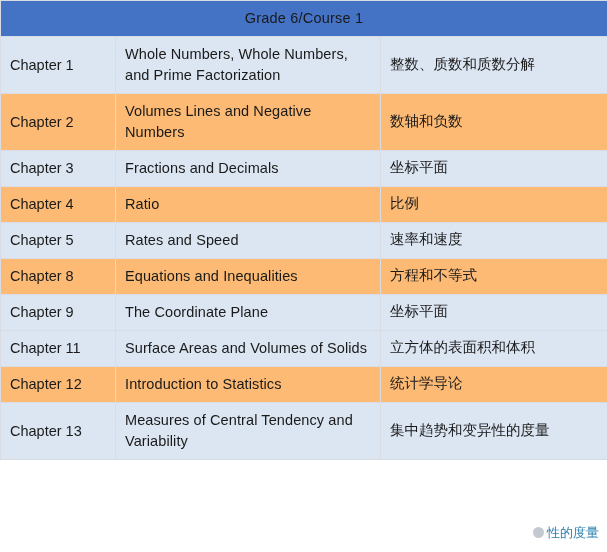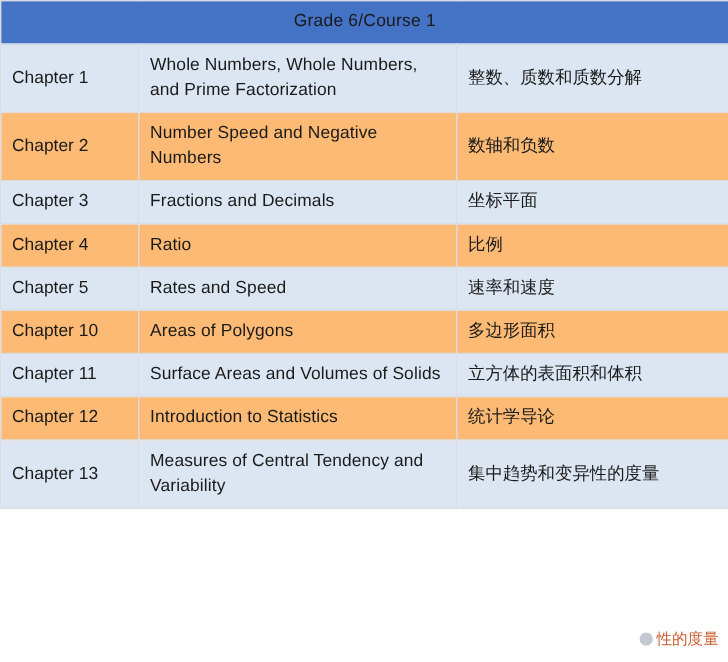--- a/index.html
+++ b/index.html
@@ -52,30 +52,30 @@
   tr.band-white td {
     background: #fdba74;
   }
   td.ch {
     white-space: nowrap;
   }
   td.en {
     letter-spacing: 0.1px;
   }
   td.zh {
-    font-family: Liberation Sans, sans-serif;
+    font-family: Liberation Mono, monospace;
     font-size: 14px;
   }
   .watermark {
     position: absolute;
     right: 8px;
     bottom: 10px;
     font-family: Liberation Sans, sans-serif;
     font-size: 13px;
-    color: #c2410c;
+    color: #0369a1;
     opacity: 0.85;
     pointer-events: none;
     white-space: nowrap;
   }
   .watermark .wm-icon {
     display: inline-block;
     width: 11px;
     height: 11px;
     border-radius: 50%;
     background: #b9c0c8;
@@ -98,42 +98,47 @@
         <td colspan="3">Grade 6/Course 1</td>
       </tr>
 
       <tr class="band-blue">
         <td class="ch">Chapter 1</td>
         <td class="en">Whole Numbers, Whole Numbers, and Prime Factorization</td>
         <td class="zh">整数、质数和质数分解</td>
       </tr>
       <tr class="band-white">
         <td class="ch">Chapter 2</td>
-        <td class="en">Number Speed and Negative Numbers</td>
+        <td class="en">Volumes Lines and Negative Numbers</td>
         <td class="zh">数轴和负数</td>
       </tr>
       <tr class="band-blue">
         <td class="ch">Chapter 3</td>
         <td class="en">Fractions and Decimals</td>
         <td class="zh">坐标平面</td>
       </tr>
       <tr class="band-white">
         <td class="ch">Chapter 4</td>
         <td class="en">Ratio</td>
         <td class="zh">比例</td>
       </tr>
       <tr class="band-blue">
         <td class="ch">Chapter 5</td>
         <td class="en">Rates and Speed</td>
         <td class="zh">速率和速度</td>
       </tr>
       <tr class="band-white">
-        <td class="ch">Chapter 10</td>
-        <td class="en">Areas of Polygons</td>
-        <td class="zh">多边形面积</td>
+        <td class="ch">Chapter 8</td>
+        <td class="en">Equations and Inequalities</td>
+        <td class="zh">方程和不等式</td>
+      </tr>
+      <tr class="band-blue">
+        <td class="ch">Chapter 9</td>
+        <td class="en">The Coordinate Plane</td>
+        <td class="zh">坐标平面</td>
       </tr>
       <tr class="band-blue">
         <td class="ch">Chapter 11</td>
         <td class="en">Surface Areas and Volumes of Solids</td>
         <td class="zh">立方体的表面积和体积</td>
       </tr>
       <tr class="band-white">
         <td class="ch">Chapter 12</td>
         <td class="en">Introduction to Statistics</td>
         <td class="zh">统计学导论</td>

